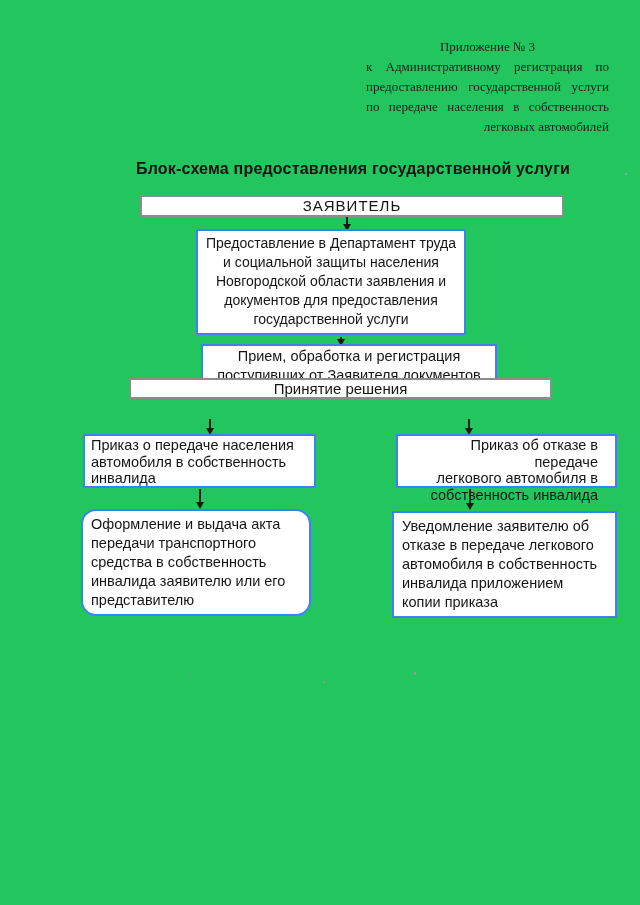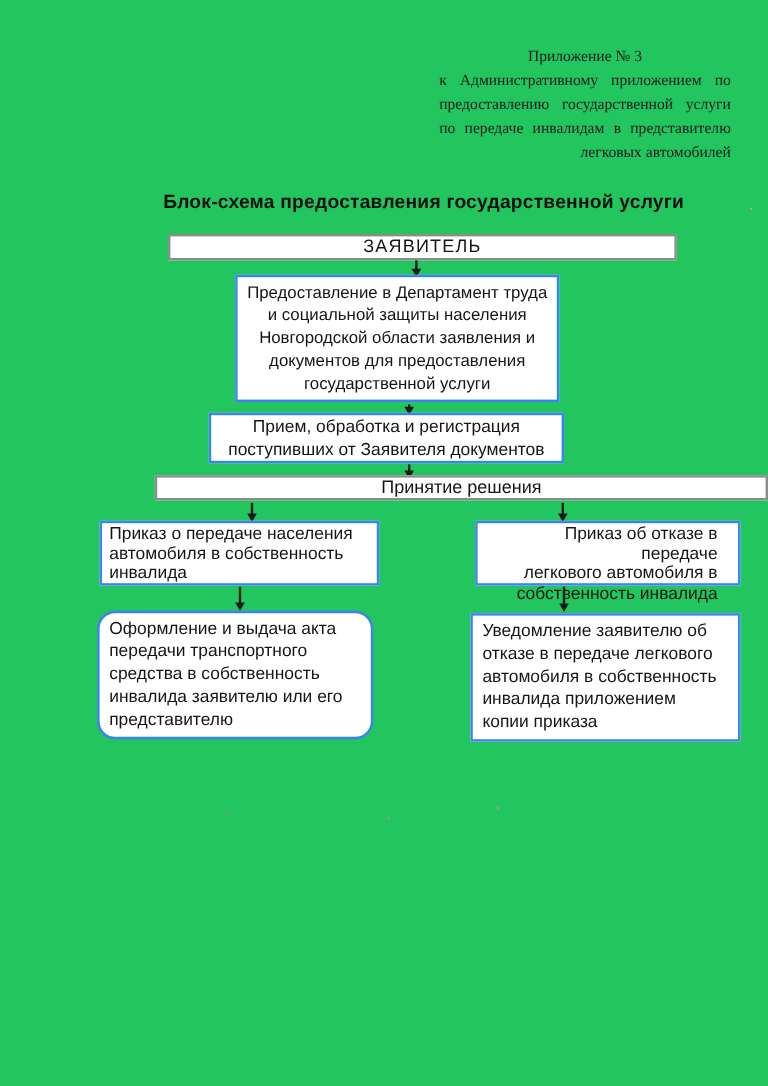--- a/index.html
+++ b/index.html
@@ -50,25 +50,25 @@
 
   #n-applicant {
     left: 140px; top: 195px; width: 424px; height: 22px;
     font-size: 15px; line-height: 18px; letter-spacing: 1px;
   }
   #n-submission {
     left: 196px; top: 229px; width: 270px; height: 106px;
     font-size: 14px; padding-top: 3px;
   }
   #n-processing {
-    left: 174px; top: 344px; width: 296px; height: 42px;
+    left: 201px; top: 344px; width: 296px; height: 42px;
     padding-top: 1px;
   }
   #n-decision {
-    left: 129px; top: 396px; width: 511px; height: 21px;
+    left: 129px; top: 378px; width: 423px; height: 21px;
     font-size: 15px; line-height: 17px;
   }
   #n-order-transfer {
     left: 83px; top: 434px; width: 233px; height: 54px;
     line-height: 16.5px; padding: 1px 6px;
   }
   #n-order-refusal {
     left: 396px; top: 434px; width: 221px; height: 54px;
     line-height: 16.5px; padding: 1px 17px; text-align: right;
   }
@@ -113,23 +113,23 @@
   #sp3 { left: 323px; top: 681px; width: 2px; height: 2px; background: #9a9a9a; }
   #sp4 { left: 414px; top: 672px; width: 2px; height: 3px; background: #9a9a9a; }
 </style>
 </head>
 <body>
 
 <div class="page">
 
   <div class="header-note">
     <span class="appendix-line">Приложение № 3</span>
-    <span class="jline">к  Административному  приложением  по</span>
+    <span class="jline">к  Административному  регистрация  по</span>
     <span class="jline">предоставлению государственной услуги</span>
-    <span class="jline">по передаче инвалидам в представителю</span>
+    <span class="jline">по передаче населения в собственность</span>
     <span class="jline-last">легковых автомобилей</span>
   </div>
 
   <div class="doc-title">Блок-схема предоставления государственной услуги</div>
 
   <div class="node wide center" id="n-applicant">ЗАЯВИТЕЛЬ</div>
 
   <div class="arrow" id="a1"></div>
 
   <div class="node center" id="n-submission">Предоставление в Департамент труда

